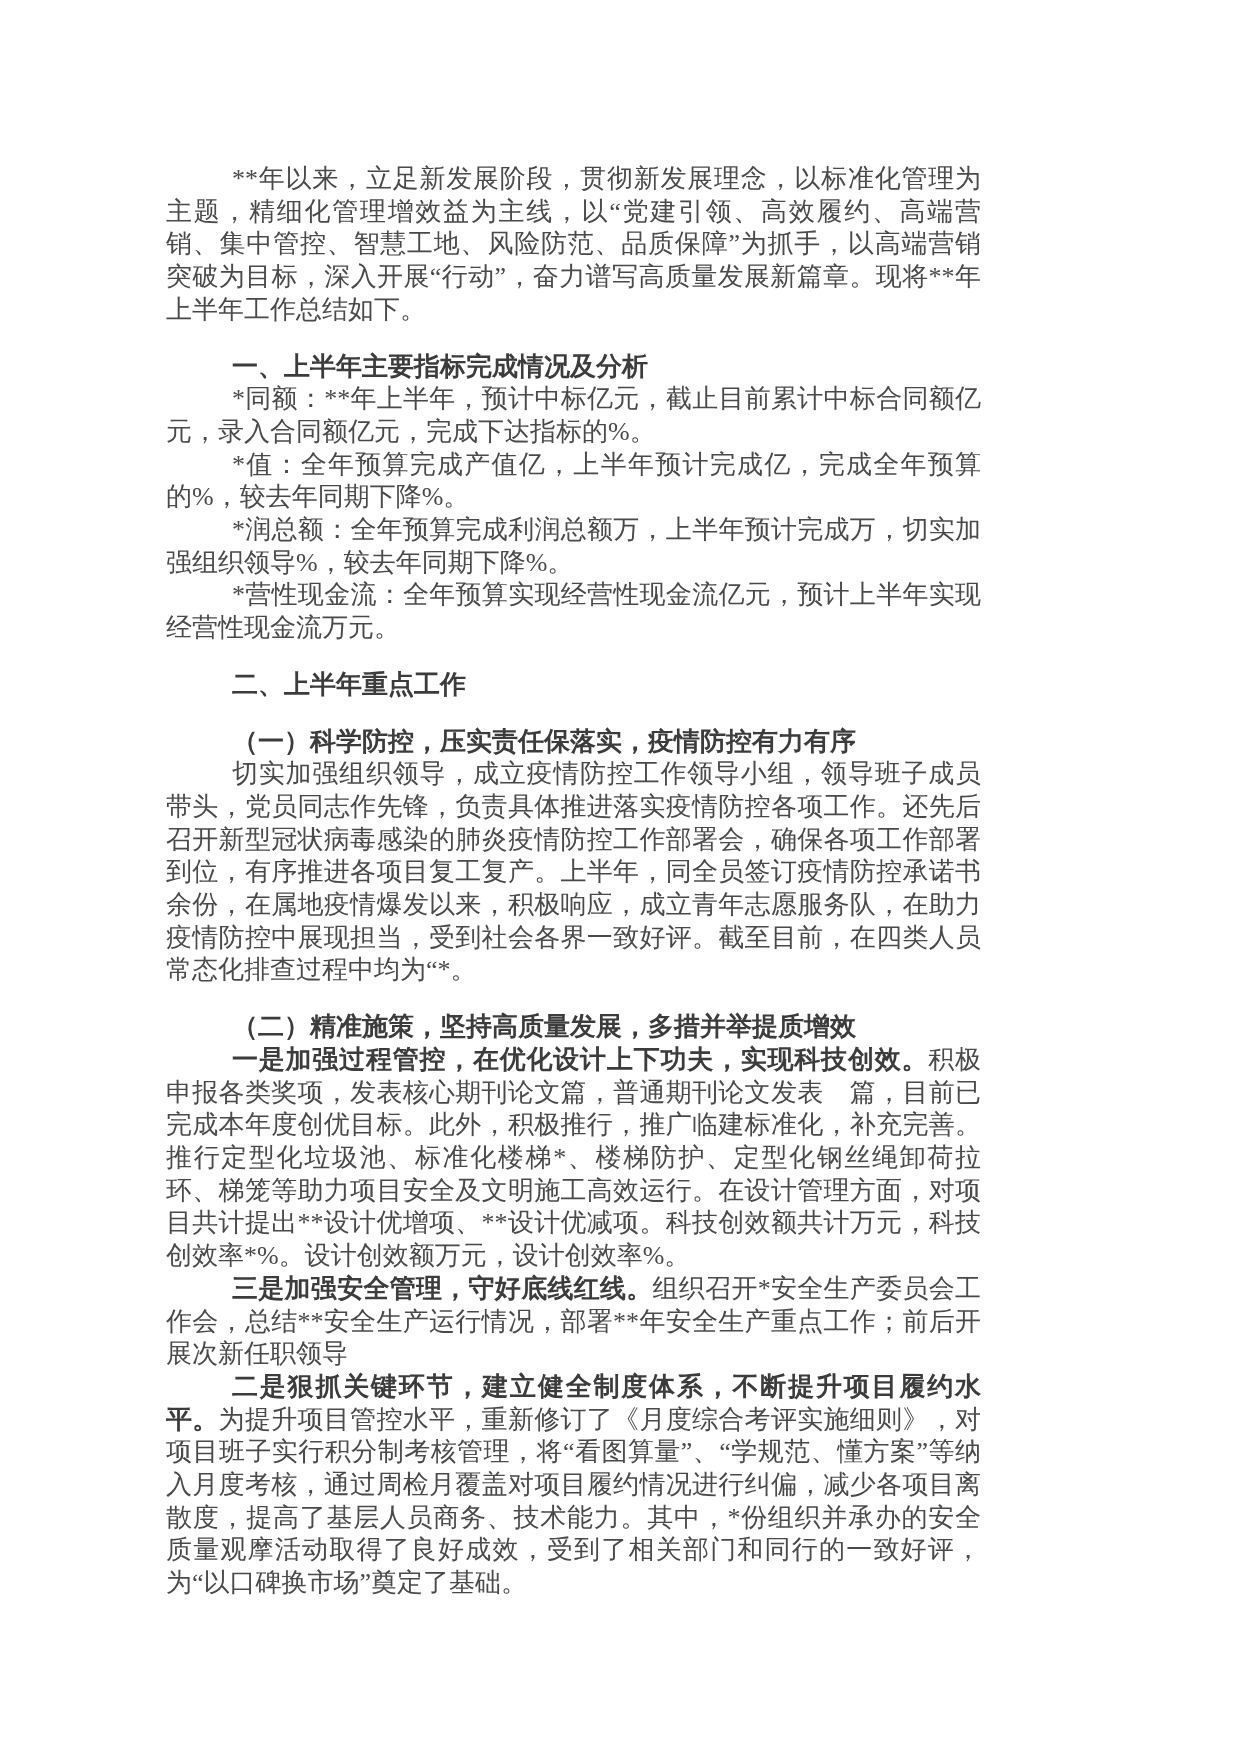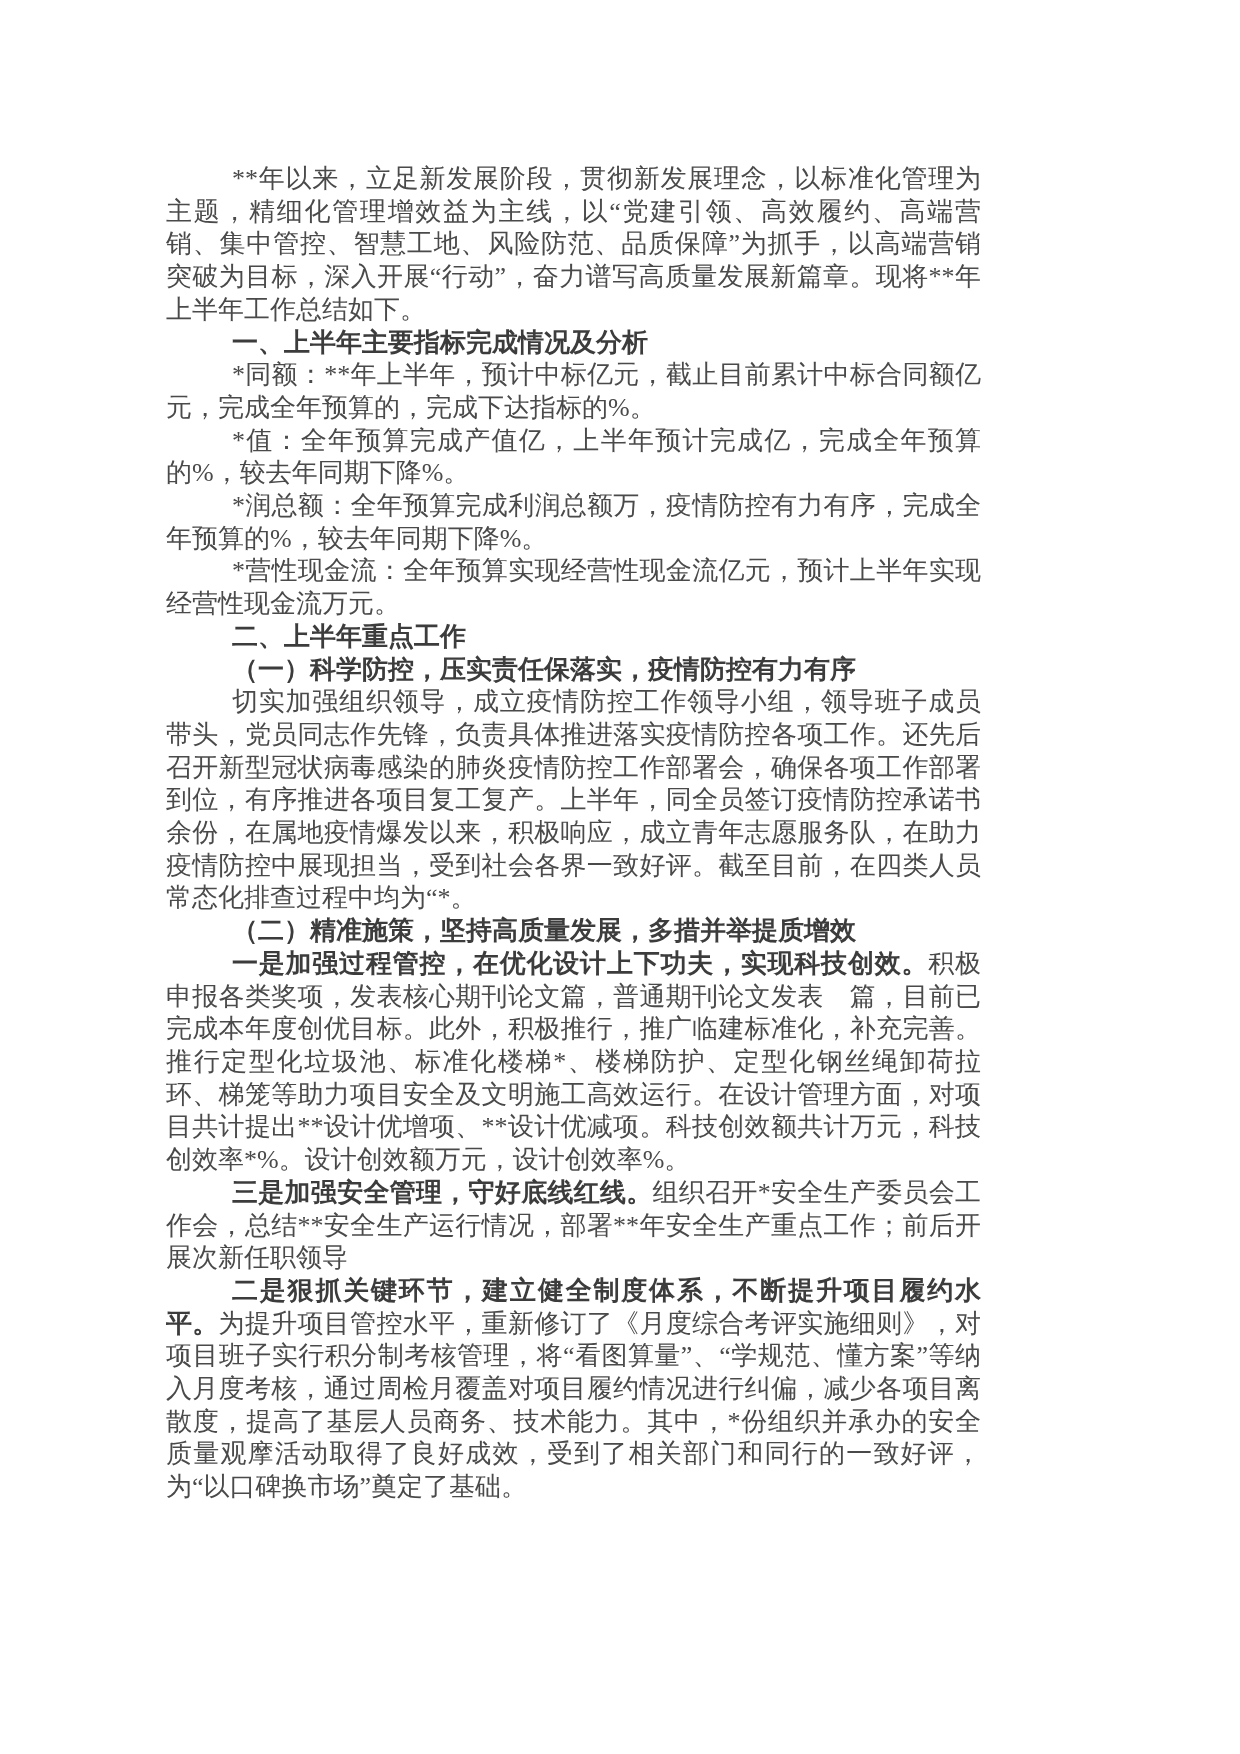--- a/index.html
+++ b/index.html
@@ -27,36 +27,37 @@
     color: #4a4a4a;
     text-align: justify;
     text-justify: inter-ideograph;
     text-indent: 66px;
     word-break: break-all;
   }
   .doc p.heading1,
   .doc p.heading2 {
     font-weight: 700;
     color: #3c3c3c;
+    margin-top: 24px;
   }
   .doc p b {
     font-weight: 700;
     color: #3c3c3c;
   }
 </style>
 </head>
 <body style="background: rgb(255, 255, 255);">
 
 <div class="doc">
   <div id="doc-body">
       <p class="body"><span>**年以来，立足新发展阶段，贯彻新发展理念，以标准化管理为主题，精细化管理增效益为主线，以“党建引领、高效履约、高端营销、集中管控、智慧工地、风险防范、品质保障”为抓手，以高端营销突破为目标，深入开展“行动”，奋力谱写高质量发展新篇章。现将**年上半年工作总结如下。</span></p>
       <p class="heading1"><b>一、上半年主要指标完成情况及分析</b></p>
-      <p class="body"><span>*同额：**年上半年，预计中标亿元，截止目前累计中标合同额亿元，完成全年预算的，完成下达指标的%。</span></p>
+      <p class="body"><span>*同额：**年上半年，预计中标亿元，截止目前累计中标合同额亿元，录入合同额亿元，完成下达指标的%。</span></p>
       <p class="body"><span>*值：全年预算完成产值亿，上半年预计完成亿，完成全年预算的%，较去年同期下降%。</span></p>
-      <p class="body"><span>*润总额：全年预算完成利润总额万，疫情防控有力有序，完成全年预算的%，较去年同期下降%。</span></p>
+      <p class="body"><span>*润总额：全年预算完成利润总额万，上半年预计完成万，切实加强组织领导%，较去年同期下降%。</span></p>
       <p class="body"><span>*营性现金流：全年预算实现经营性现金流亿元，预计上半年实现经营性现金流万元。</span></p>
       <p class="heading1"><b>二、上半年重点工作</b></p>
       <p class="heading2"><b>（一）科学防控，压实责任保落实，疫情防控有力有序</b></p>
       <p class="body"><span>切实加强组织领导，成立疫情防控工作领导小组，领导班子成员带头，党员同志作先锋，负责具体推进落实疫情防控各项工作。还先后召开新型冠状病毒感染的肺炎疫情防控工作部署会，确保各项工作部署到位，有序推进各项目复工复产。上半年，同全员签订疫情防控承诺书余份，在属地疫情爆发以来，积极响应，成立青年志愿服务队，在助力疫情防控中展现担当，受到社会各界一致好评。截至目前，在四类人员常态化排查过程中均为“*。</span></p>
       <p class="heading2"><b>（二）精准施策，坚持高质量发展，多措并举提质增效</b></p>
       <p class="body"><b>一是加强过程管控，在优化设计上下功夫，实现科技创效。</b><span>积极申报各类奖项，发表核心期刊论文篇，普通期刊论文发表　篇，目前已完成本年度创优目标。此外，积极推行，推广临建标准化，补充完善。推行定型化垃圾池、标准化楼梯*、楼梯防护、定型化钢丝绳卸荷拉环、梯笼等助力项目安全及文明施工高效运行。在设计管理方面，对项目共计提出**设计优增项、**设计优减项。科技创效额共计万元，科技创效率*%。设计创效额万元，设计创效率%。</span></p>
       <p class="body"><b>三是加强安全管理，守好底线红线。</b><span>组织召开*安全生产委员会工作会，总结**安全生产运行情况，部署**年安全生产重点工作；前后开展次新任职领导</span></p>
       <p class="body"><b>二是狠抓关键环节，建立健全制度体系，不断提升项目履约水平。</b><span>为提升项目管控水平，重新修订了《月度综合考评实施细则》，对项目班子实行积分制考核管理，将“看图算量”、“学规范、懂方案”等纳入月度考核，通过周检月覆盖对项目履约情况进行纠偏，减少各项目离散度，提高了基层人员商务、技术能力。其中，*份组织并承办的安全质量观摩活动取得了良好成效，受到了相关部门和同行的一致好评，为“以口碑换市场”奠定了基础。</span></p>
     </div>
 </div>

